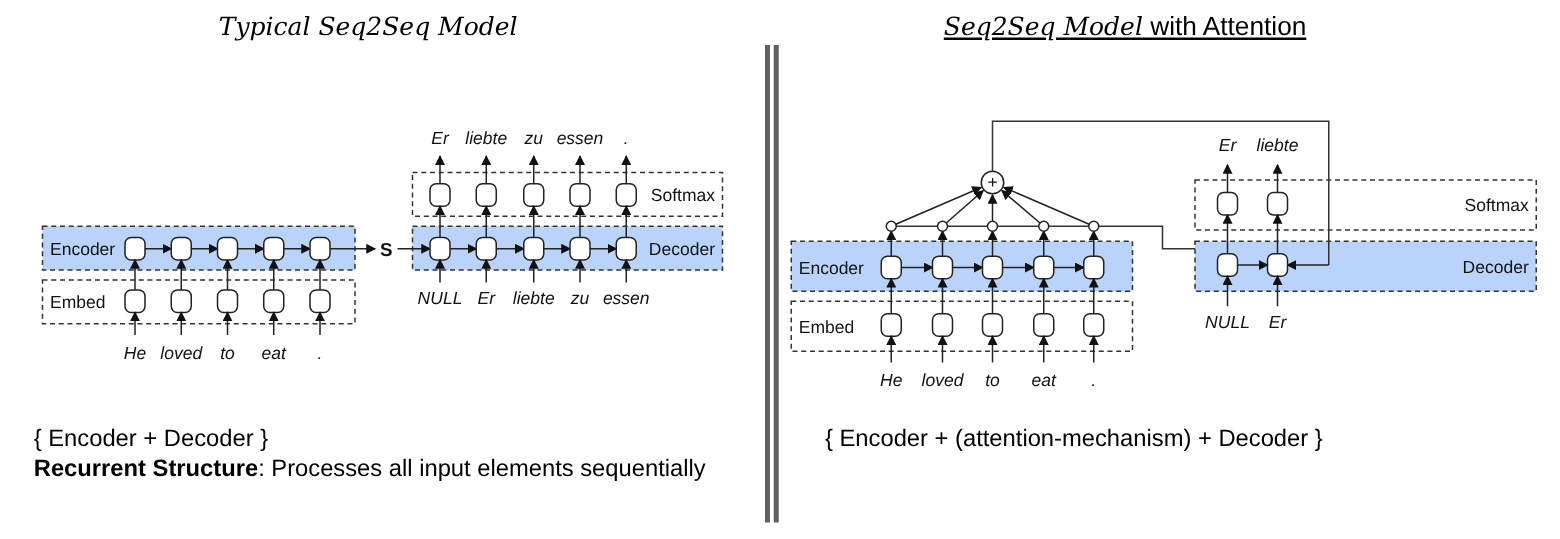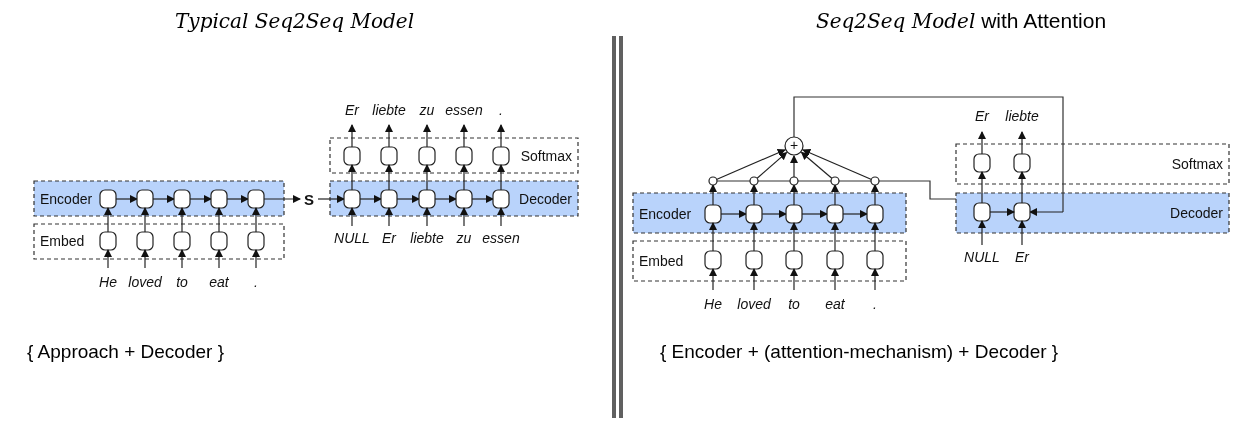--- a/index.html
+++ b/index.html
@@ -1,21 +1,21 @@
 <!DOCTYPE html>
 <html><head>
 <meta charset="utf-8">
 <style>
   html, body { margin: 0; padding: 0; background: #ffffff; }
   body { width: 1248px; height: 431px; position: relative; overflow: hidden; font-family: "Liberation Sans", sans-serif; color: #000; }
   .title { position: absolute; top: 8px; font-size: 22px; white-space: nowrap; }
   .title .math { font-family: "DejaVu Serif", serif; font-style: italic; font-size: 20px; }
   .title .plain { font-family: "Liberation Sans", sans-serif; font-size: 21px; }
   #title-left { left: 175px; text-align: right; }
-  #title-right { left: 816px; }
+  #title-right { left: 755px; text-decoration: underline; }
   .divider { position: absolute; top: 36px; width: 4px; height: 382px; background: #606060; }
   #div1 { left: 612px; } #div2 { left: 619px; }
   .caption { position: absolute; top: 340px; font-family: "Liberation Sans", sans-serif; font-size: 19px; line-height: 24px; }
   #caption-left { left: 27px; width: 560px; }
   #caption-right { left: 660px; width: 580px; }
   .caption b { font-weight: bold; }
   svg { position: absolute; left: 0; top: 0; }
   .lbl { font-family: "Liberation Sans", sans-serif; font-size: 14px; fill: #111; }
   .word { font-family: "Liberation Sans", sans-serif; font-style: italic; font-size: 14px; fill: #111; }
   .bold-s { font-family: "Liberation Sans", sans-serif; font-weight: bold; font-size: 15px; fill: #111; }
@@ -190,17 +190,18 @@
       <line x1="1022" y1="203" x2="1022" y2="172" stroke="#222" stroke-width="1.2" marker-end="url(#arr)"></line>
       <line x1="1022" y1="154" x2="1022" y2="132" stroke="#222" stroke-width="1.2" marker-end="url(#arr)"></line>
       <line x1="1022" y1="245" x2="1022" y2="221" stroke="#222" stroke-width="1.2" marker-end="url(#arr)"></line>
       <text x="1022" y="121" class="word" text-anchor="middle">liebte</text>
       <text x="1022" y="262" class="word" text-anchor="middle">Er</text>
       <line x1="990" y1="212" x2="1014" y2="212" stroke="#222" stroke-width="1.2" marker-end="url(#arr)"></line>
     </g>
 </svg>
 
 <div class="caption" id="caption-left">
-  <div>{ Approach + Decoder }</div>
+  <div>{ Encoder + Decoder }</div>
+  <div><b>Recurrent Structure</b><span>:  Processes all input elements sequentially</span></div>
 </div>
 <div class="caption" id="caption-right">
   <div>{ Encoder + (attention-mechanism) + Decoder }</div>
 </div>
 
 </body></html>

